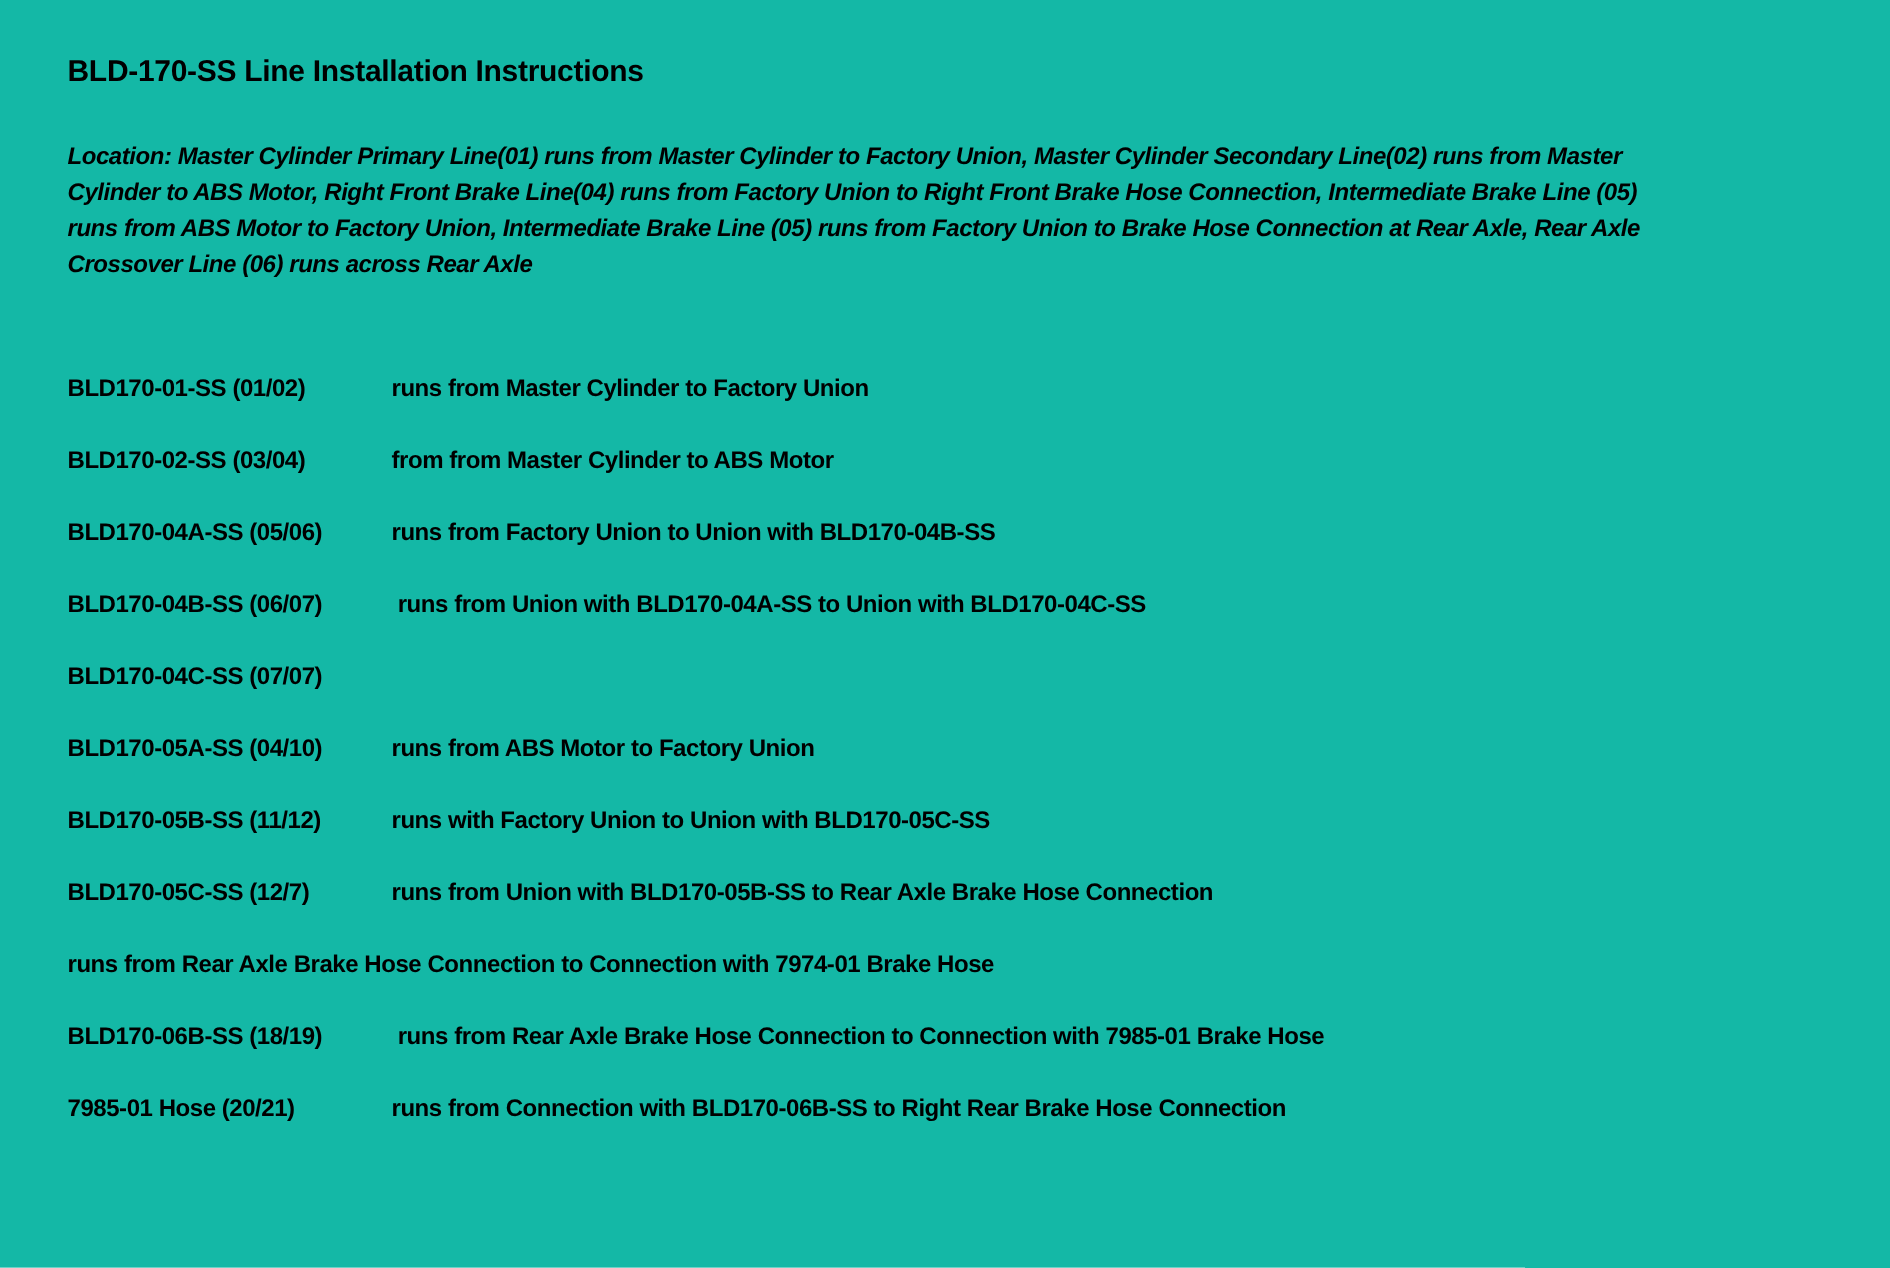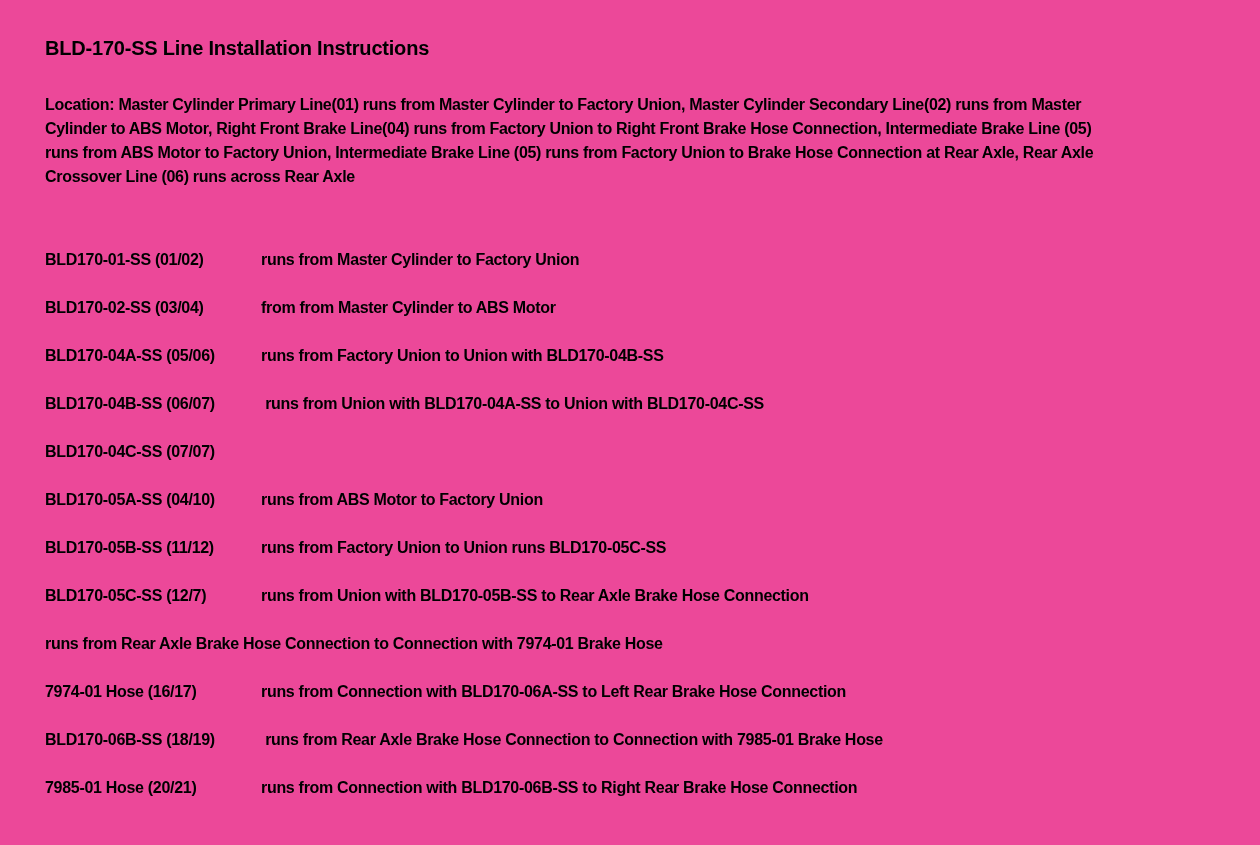--- a/index.html
+++ b/index.html
@@ -13,33 +13,34 @@
     height: 845px;
     overflow: hidden;
     font-family: "Liberation Sans", sans-serif;
     font-weight: 700;
     color: #000000;
   }
   .page {
     width: 1260px;
     height: 845px;
     padding: 36px 45px 0 45px;
-    background: #ec4899;
+    background: #14b8a6;
   }
   .doc-title {
     font-size: 20px;
     line-height: 24px;
     letter-spacing: -0.2px;
     white-space: nowrap;
   }
   .location {
     margin-top: 33px;
     font-size: 16px;
     line-height: 24px;
     letter-spacing: -0.3px;
+    font-style: italic;
   }
   .loc-line {
     white-space: nowrap;
   }
   .lines-list {
     margin-top: 47px;
   }
   .line-row {
     display: flex;
     align-items: center;
@@ -97,36 +98,32 @@
       <span class="line-label">BLD170-04C-SS (07/07)</span>
     </div>
 
     <div class="line-row">
       <span class="line-label">BLD170-05A-SS (04/10)</span>
       <span class="line-desc">runs from ABS Motor to Factory Union</span>
     </div>
 
     <div class="line-row">
       <span class="line-label">BLD170-05B-SS (11/12)</span>
-      <span class="line-desc">runs from Factory Union to Union runs BLD170-05C-SS</span>
+      <span class="line-desc">runs with Factory Union to Union with BLD170-05C-SS</span>
     </div>
 
     <div class="line-row">
       <span class="line-label">BLD170-05C-SS (12/7)</span>
       <span class="line-desc">runs from Union with BLD170-05B-SS to Rear Axle Brake Hose Connection</span>
     </div>
 
     <div class="line-row">
       <span class="line-desc">runs from Rear Axle Brake Hose Connection to Connection with 7974-01 Brake Hose</span>
     </div>
 
-    <div class="line-row">
-      <span class="line-label">7974-01 Hose (16/17)</span>
-      <span class="line-desc">runs from Connection with BLD170-06A-SS to Left Rear Brake Hose Connection</span>
-    </div>
 
     <div class="line-row">
       <span class="line-label">BLD170-06B-SS (18/19)</span>
       <span class="line-desc"> runs from Rear Axle Brake Hose Connection to Connection with 7985-01 Brake Hose</span>
     </div>
 
     <div class="line-row">
       <span class="line-label">7985-01 Hose (20/21)</span>
       <span class="line-desc">runs from Connection with BLD170-06B-SS to Right Rear Brake Hose Connection</span>
     </div>

